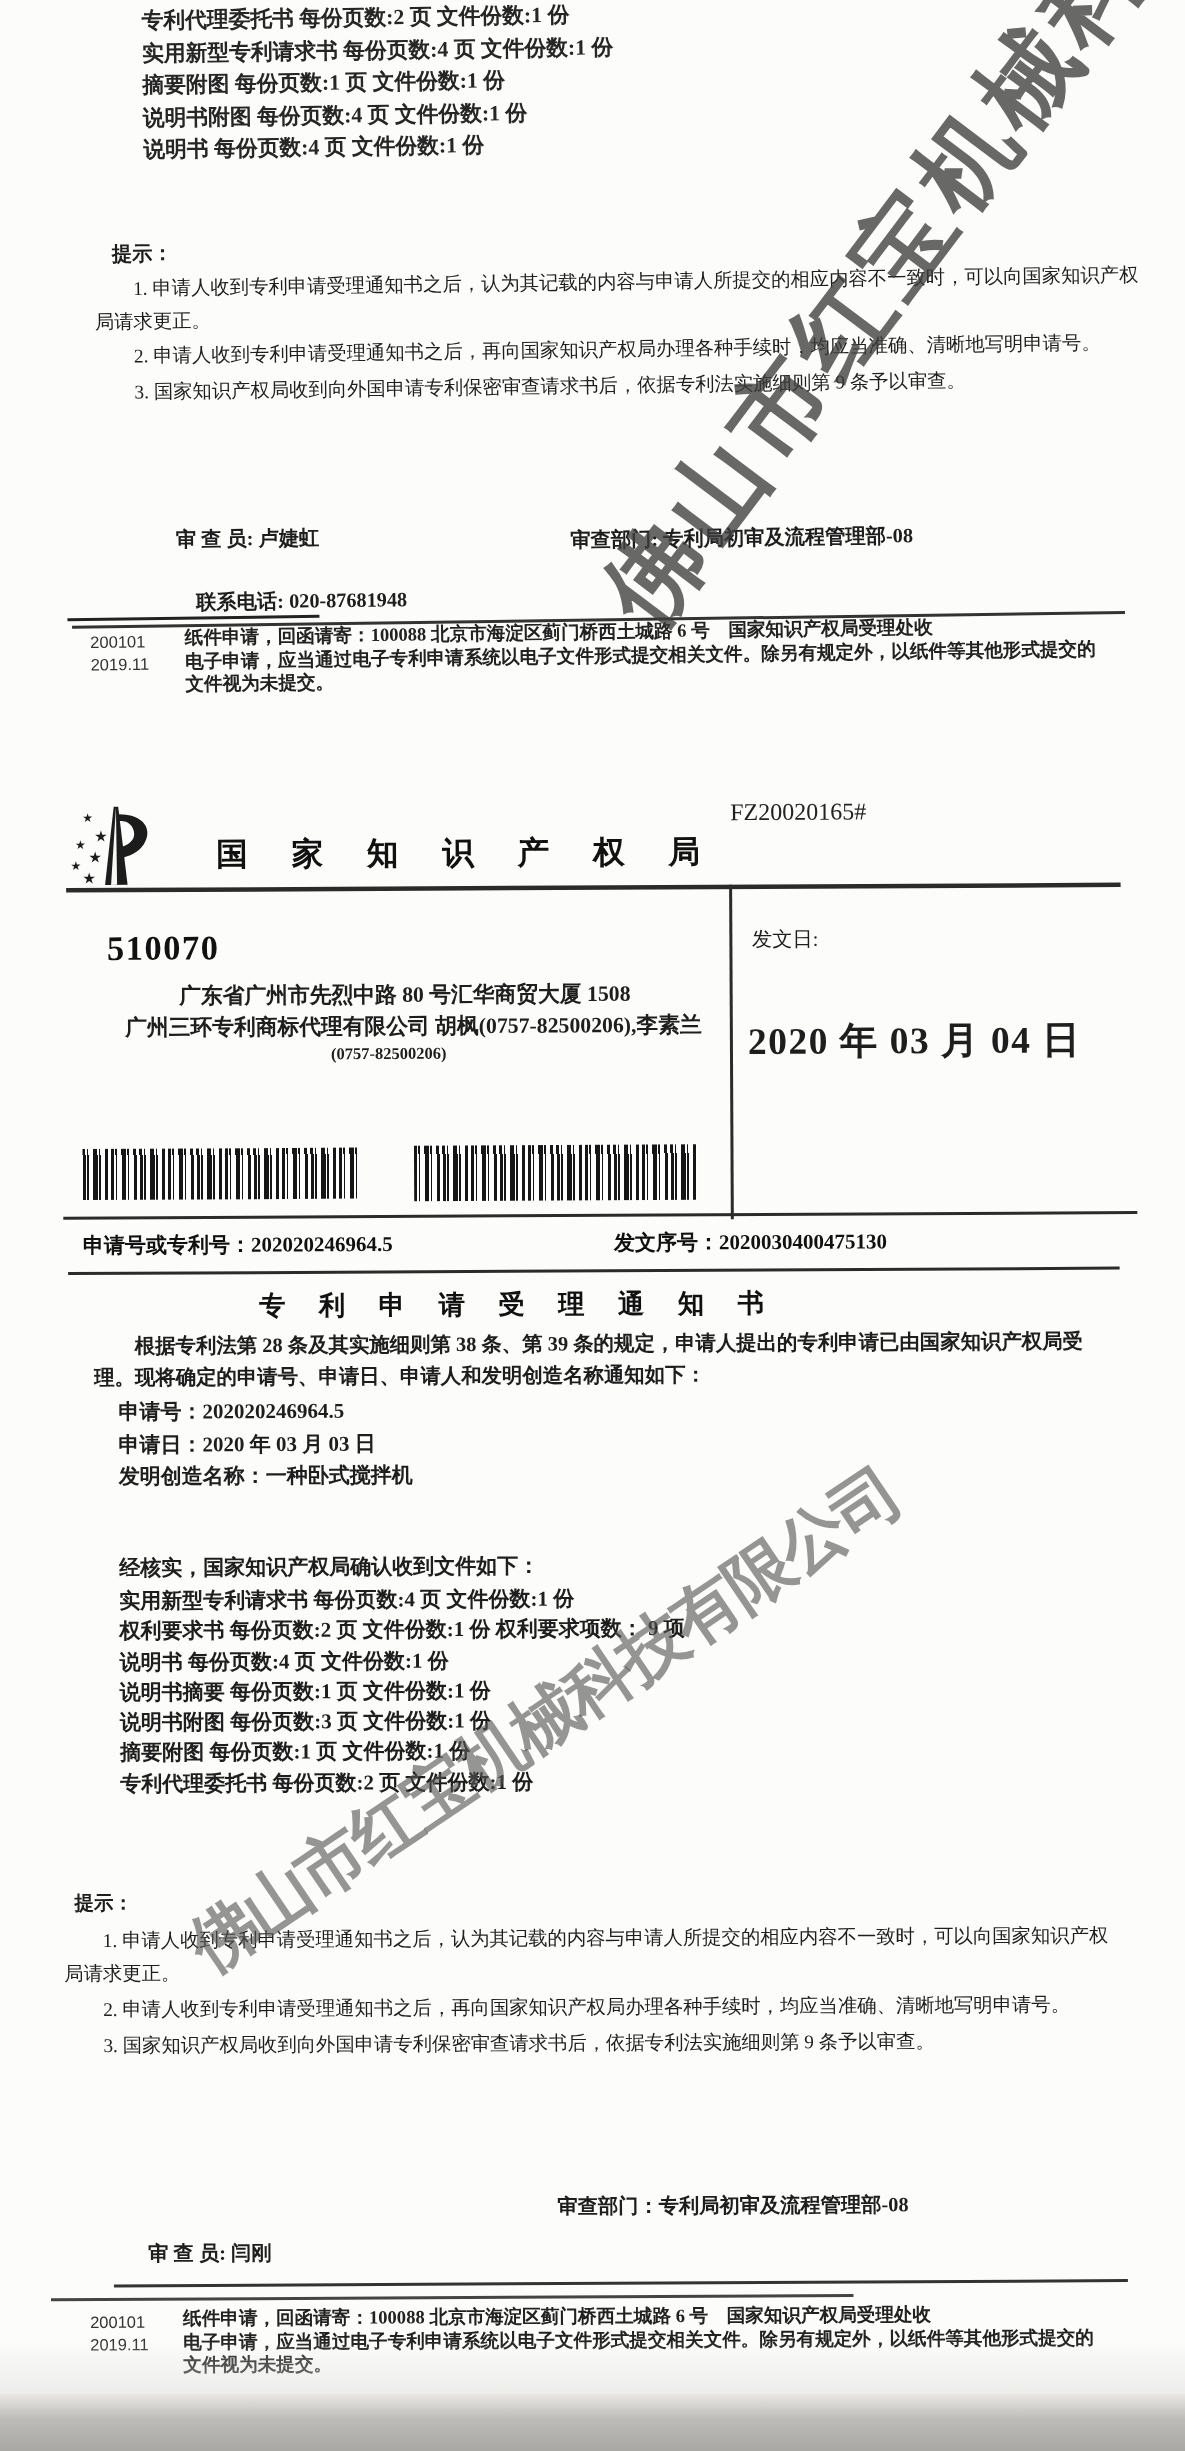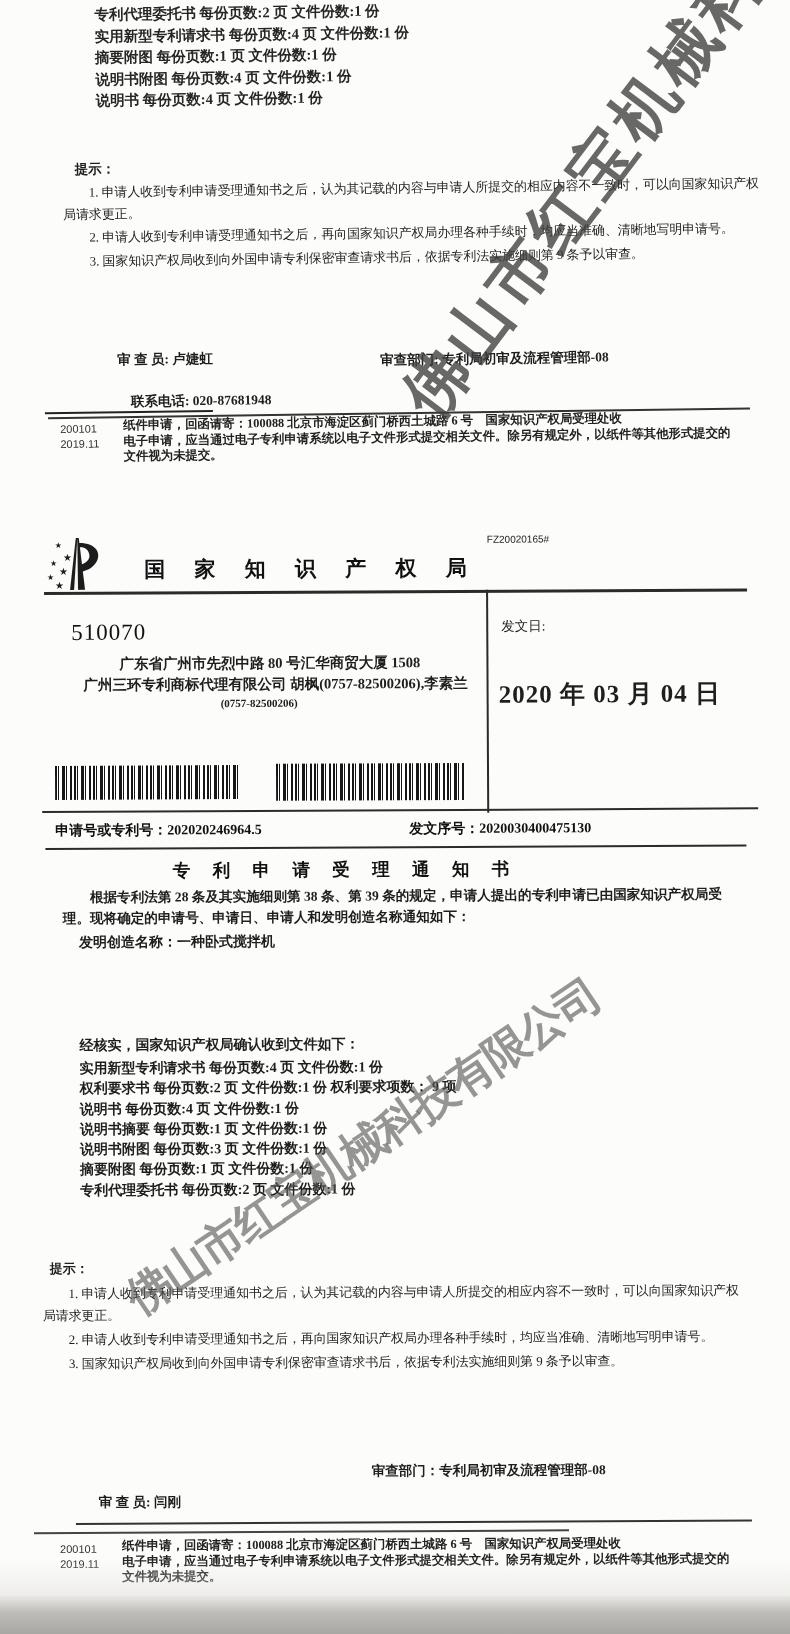--- a/index.html
+++ b/index.html
@@ -31,27 +31,27 @@
   .foot-code{font-family:"Liberation Sans", sans-serif;font-size:11px;color:#333;line-height:15px;}
   .foot-text{font-size:12.4px;font-weight:600;color:#222;line-height:15.5px;width:648px;}
 
   .d1-foot-code{left:57px;top:422px;}
   .d1-foot-text{left:120px;top:419px;}
 
   
   .doc2{position:absolute;left:0;top:470px;width:790px;height:1164px;
         transform:rotate(-0.3deg);transform-origin:60px 300px;}
   
-  .d2-code{left:488px;top:66px;font-family:Liberation Sans, sans-serif;font-size:10px;color:#222;}
+  .d2-code{left:488px;top:66px;font-family:Liberation Serif, serif;font-size:16px;color:#222;}
   .d2-logo{left:46px;top:66px;width:60px;height:58px;}
   .d2-office-title{left:140px;top:86px;width:345px;text-align:center;
       font-size:21px;font-weight:700;letter-spacing:12px;color:#111;}
   .d2-rule-top{left:45px;top:122px;width:703px;height:2.5px;background:#2b2b2b;}
   .d2-vline{left:487px;top:122px;width:2px;height:223px;background:#2b2b2b;}
-  .d2-postcode{left:72px;top:150px;font-size:23px;font-weight:400;letter-spacing:1px;color:#111;}
+  .d2-postcode{left:72px;top:150px;font-size:23px;font-weight:700;letter-spacing:1px;color:#111;}
   .d2-addr1{left:120px;top:185px;font-size:14.5px;font-weight:600;}
   .d2-addr2{left:84px;top:206px;font-size:14.5px;font-weight:600;}
   .d2-addr3{left:221px;top:228px;font-size:11px;font-weight:600;}
   .d2-dispatch-label{left:502px;top:150px;font-size:13.5px;font-weight:400;}
   .d2-dispatch-date{left:499px;top:210px;font-size:25px;font-weight:600;letter-spacing:1px;}
   .barcode{background:repeating-linear-gradient(90deg,
       #161616 0px,#161616 2px,#fff 2px,#fff 3px,
       #161616 3px,#161616 4px,#fff 4px,#fff 7px,
       #161616 7px,#161616 10px,#fff 10px,#fff 11px,
       #161616 11px,#161616 12px,#fff 12px,#fff 15px,
@@ -177,20 +177,22 @@
       <span class="d2-appno nowrap"><span>申请号或专利号：</span><span>202020246964.5</span></span>
       <span class="d2-serial nowrap"><span>发文序号：</span><span>2020030400475130</span></span>
     </div>
     <div class="abs d2-rule-mid2"></div>
 
     <div class="abs d2-notice-title nowrap">专 利 申 请 受 理 通 知 书</div>
 
     <p class="abs d2-intro">根据专利法第 28 条及其实施细则第 38 条、第 39 条的规定，申请人提出的专利申请已由国家知识产权局受理。现将确定的申请号、申请日、申请人和发明创造名称通知如下：</p>
 
     <div class="abs d2-fields">
+      <div class="nowrap"><span>申请号：</span><span>202020246964.5</span></div>
+      <div class="nowrap"><span>申请日：</span><span>2020 年 03 月 03 日</span></div>
       <div class="nowrap"><span>发明创造名称：</span><span>一种卧式搅拌机</span></div>
     </div>
 
     <div class="abs d2-confirm nowrap">经核实，国家知识产权局确认收到文件如下：</div>
 
     <div class="abs d2-files">
       <div class="nowrap">实用新型专利请求书 每份页数:4 页 文件份数:1 份</div>
       <div class="nowrap">权利要求书 每份页数:2 页 文件份数:1 份 权利要求项数： 9 项</div>
       <div class="nowrap">说明书 每份页数:4 页 文件份数:1 份</div>
       <div class="nowrap">说明书摘要 每份页数:1 页 文件份数:1 份</div>

